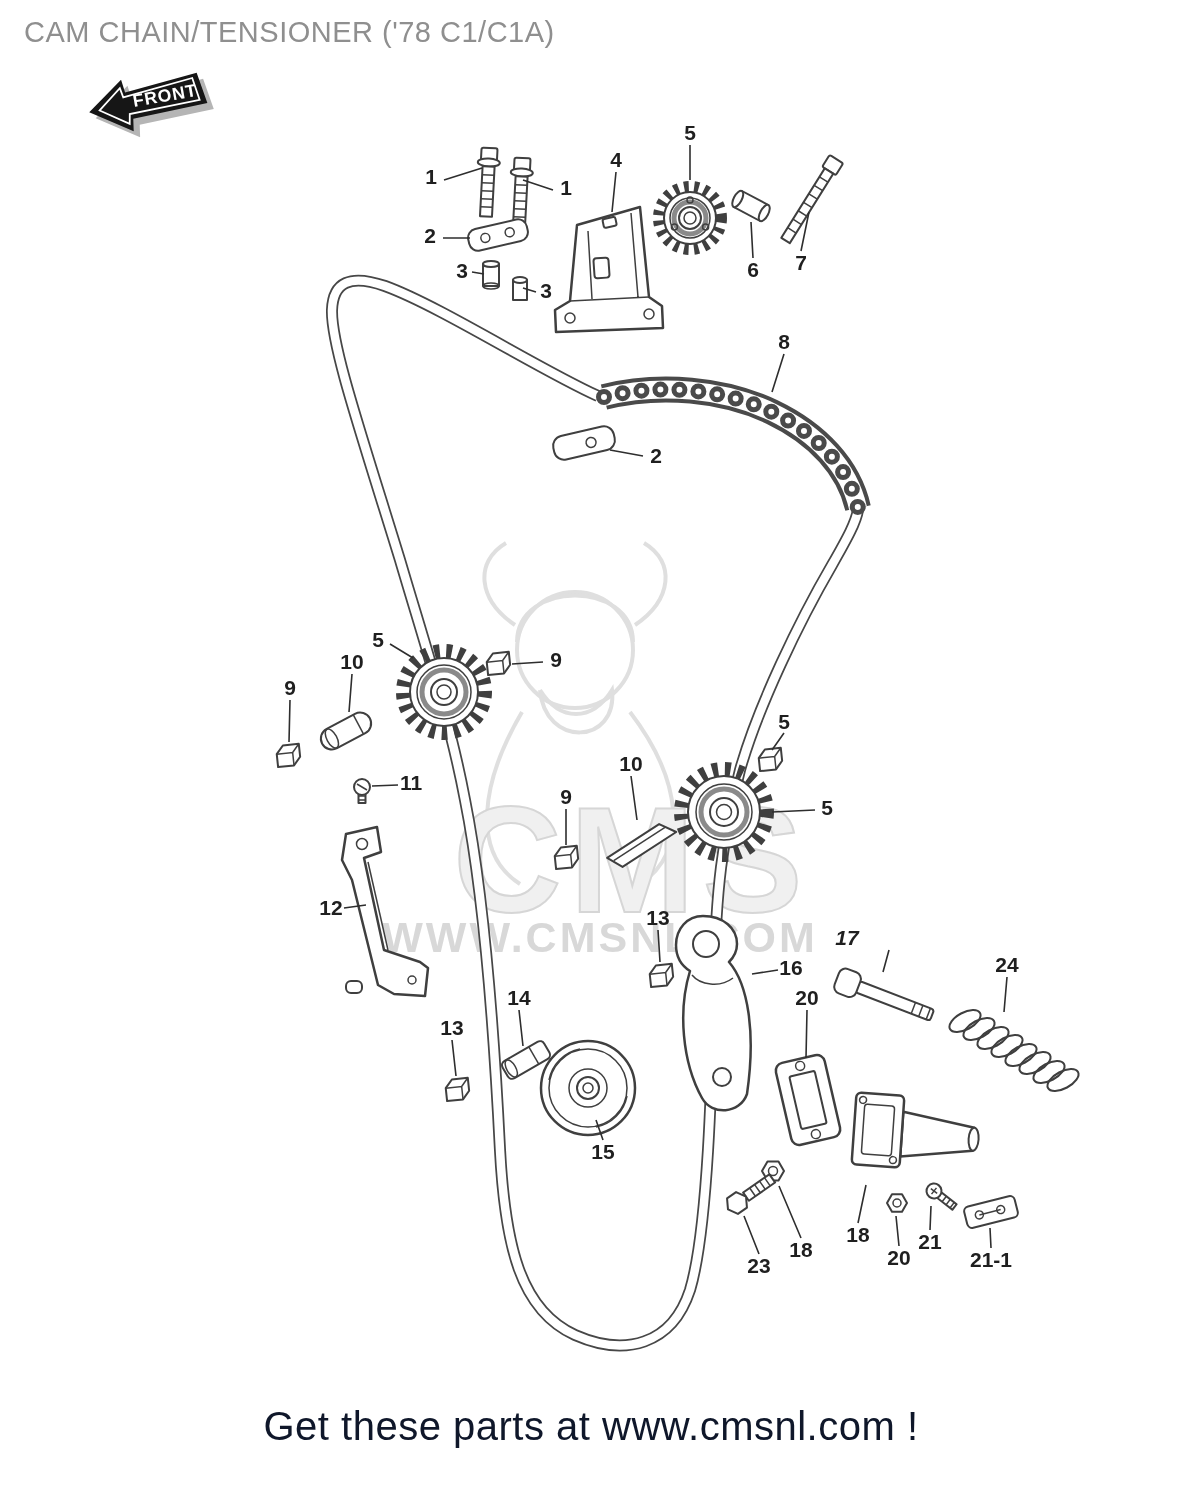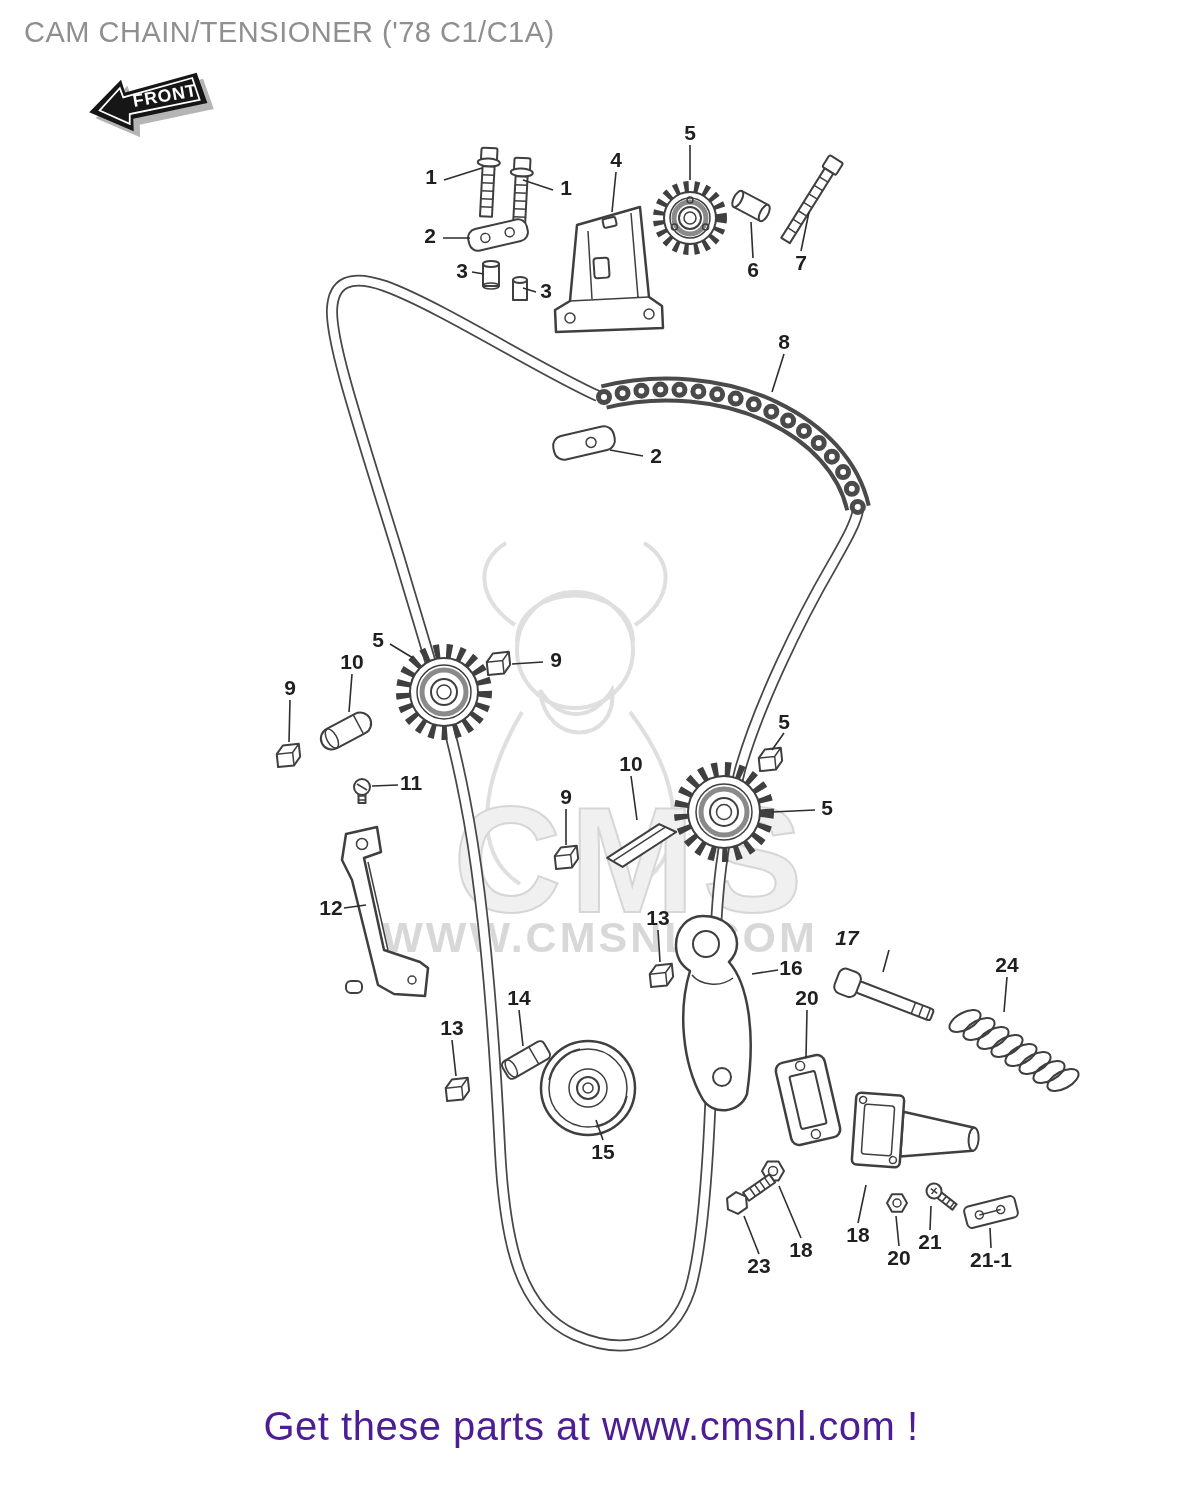--- a/index.html
+++ b/index.html
@@ -16,21 +16,21 @@
     font-size:29px; font-weight:400; color:#8f8f8f; letter-spacing:.5px;
     white-space:nowrap;
   }
   .callouts { position:absolute; inset:0; pointer-events:none; }
   .callout {
     position:absolute; transform:translate(-50%,-50%);
     font-size:21px; font-weight:700; color:#1f1f1f; white-space:nowrap;
   }
   .footer {
     position:absolute; top:1404px; left:0; width:100%;
-    text-align:center; font-size:40px; color:#4c1d95; letter-spacing:.5px;
+    text-align:center; font-size:40px; color:#0f172a; letter-spacing:.5px;
   }
 
   
   .pt   { fill:#ffffff; stroke:#3f3f3f; stroke-width:2; stroke-linejoin:round; }
   .pt25 { fill:#ffffff; stroke:#3f3f3f; stroke-width:2.5; stroke-linejoin:round; }
   .thin { fill:none; stroke:#3f3f3f; stroke-width:1.5; }
   .lead { fill:none; stroke:#2e2e2e; stroke-width:1.6; }
   .tube1 { fill:none; stroke:#474747; stroke-width:12; }
   .tube2 { fill:none; stroke:#ffffff; stroke-width:8.5; }
   .spr  { fill:none; stroke:#3f3f3f; stroke-width:2; }

